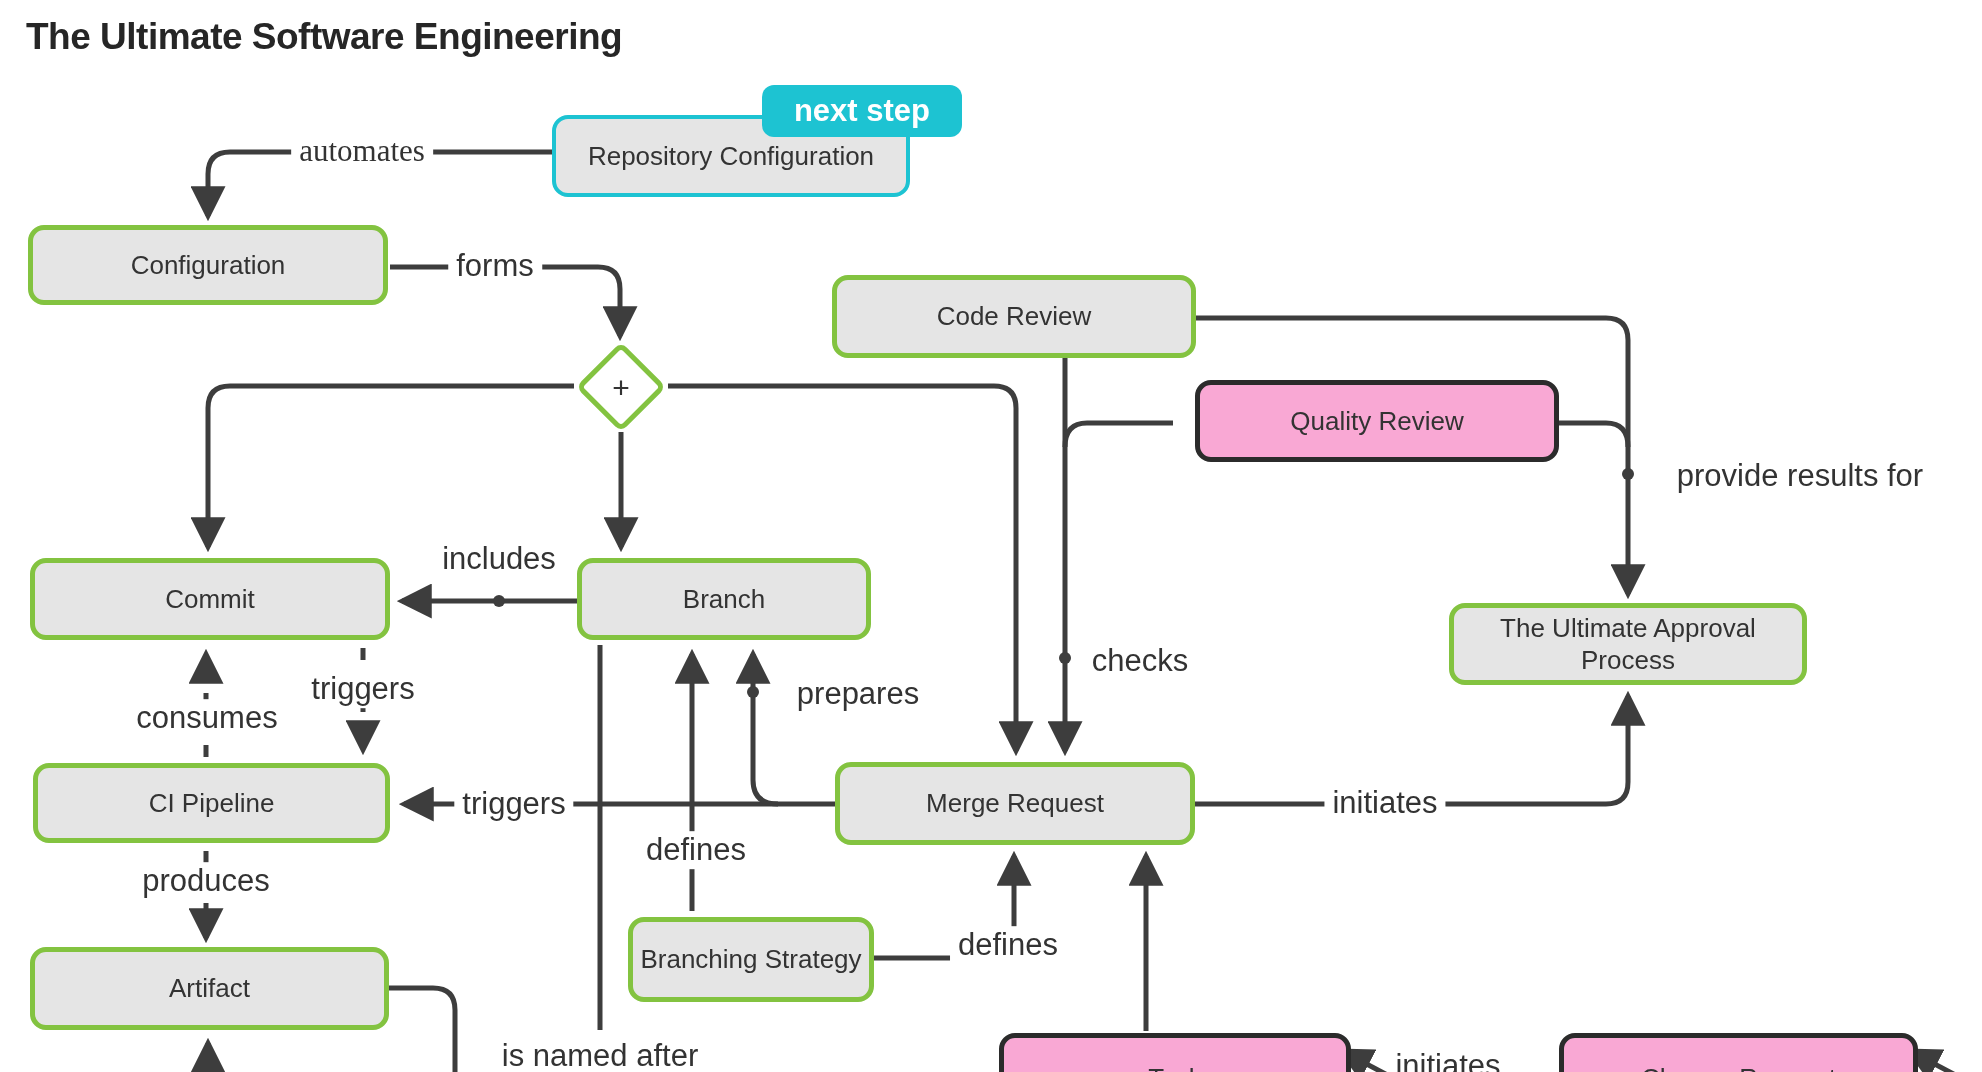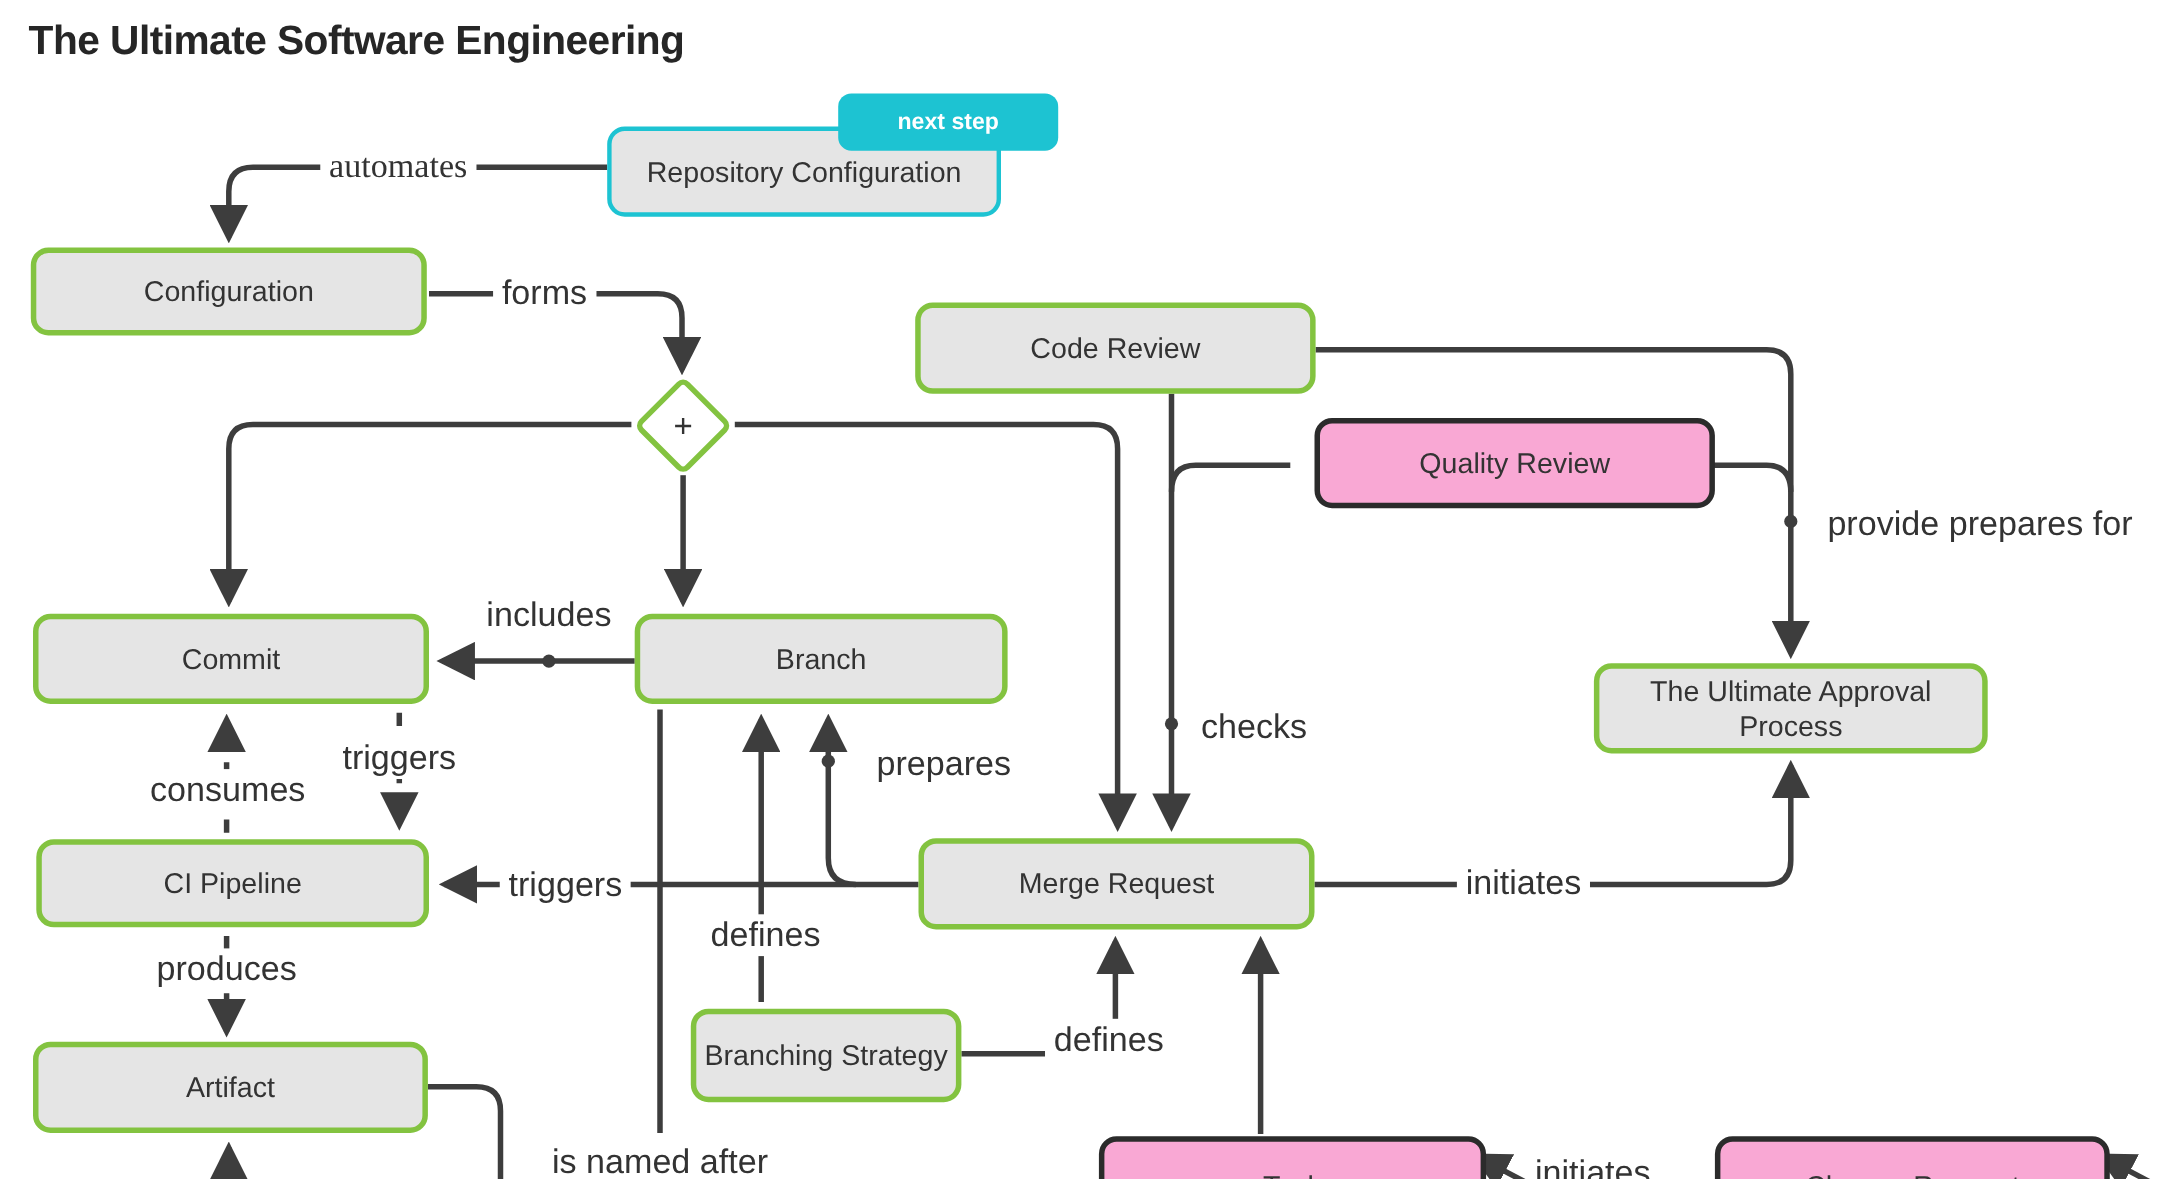--- a/index.html
+++ b/index.html
@@ -16,21 +16,21 @@
     position:absolute;z-index:2;background:#e5e5e5;
     border:5px solid #83c340;border-radius:16px;
     display:flex;align-items:center;justify-content:center;
     color:#333333;font-size:26px;text-align:center;line-height:1.25;
     box-sizing:border-box;
   }
   .node.cyan{border:4px solid #1dc3d2;}
   .node.gray{background:#f9a8d4;border:5px solid #2b2b2b;margin-left:22px;}
   .badge{
     position:absolute;z-index:4;background:#1dc3d2;color:#ffffff;
-    font-size:21px;font-weight:700;border-radius:12px;
+    font-size:31px;font-weight:700;border-radius:12px;
     display:flex;align-items:center;justify-content:center;box-sizing:border-box;
   }
   .diamond{
     position:absolute;z-index:2;width:64px;height:64px;background:#ffffff;
     border:5px solid #83c340;border-radius:8px;transform:rotate(45deg);
     box-sizing:border-box;
   }
   .diamond-plus{
     position:absolute;z-index:3;color:#333333;font-size:30px;
     transform:translate(-50%,-50%);
@@ -99,21 +99,21 @@
   <div class="node" style="left:28px;top:225px;width:360px;height:80px;">
     <span>Configuration</span>
   </div>
 
   <div class="diamond" style="left:589px;top:355px;"></div>
   <div class="diamond-plus" style="left:621px;top:388px;">+</div>
 
   <div class="node" style="left:30px;top:558px;width:360px;height:82px;">
     <span>Commit</span>
   </div>
-  <div class="node" style="left:577px;top:558px;width:339px;height:82px;">
+  <div class="node" style="left:577px;top:558px;width:294px;height:82px;">
     <span>Branch</span>
   </div>
   <div class="node" style="left:33px;top:763px;width:357px;height:80px;">
     <span>CI Pipeline</span>
   </div>
   <div class="node" style="left:628px;top:917px;width:246px;height:85px;">
     <span>Branching Strategy</span>
   </div>
   <div class="node" style="left:30px;top:947px;width:359px;height:83px;">
     <span>Artifact</span>
@@ -142,17 +142,17 @@
   <div class="elabel" style="left:499px;top:559px;">includes</div>
   <div class="elabel" style="left:207px;top:718px;">consumes</div>
   <div class="elabel" style="left:363px;top:689px;">triggers</div>
   <div class="elabel" style="left:206px;top:881px;">produces</div>
   <div class="elabel" style="left:514px;top:804px;">triggers</div>
   <div class="elabel" style="left:858px;top:694px;">prepares</div>
   <div class="elabel" style="left:696px;top:850px;">defines</div>
   <div class="elabel" style="left:1008px;top:945px;">defines</div>
   <div class="elabel" style="left:1140px;top:661px;">checks</div>
   <div class="elabel" style="left:1385px;top:803px;">initiates</div>
-  <div class="elabel" style="left:1800px;top:476px;">provide prepares for</div>
+  <div class="elabel" style="left:1800px;top:476px;">provide results for</div>
   <div class="elabel" style="left:600px;top:1056px;">is named after</div>
   <div class="elabel" style="left:1448px;top:1066px;">initiates</div>
 
 </div>
 
 </body></html>

